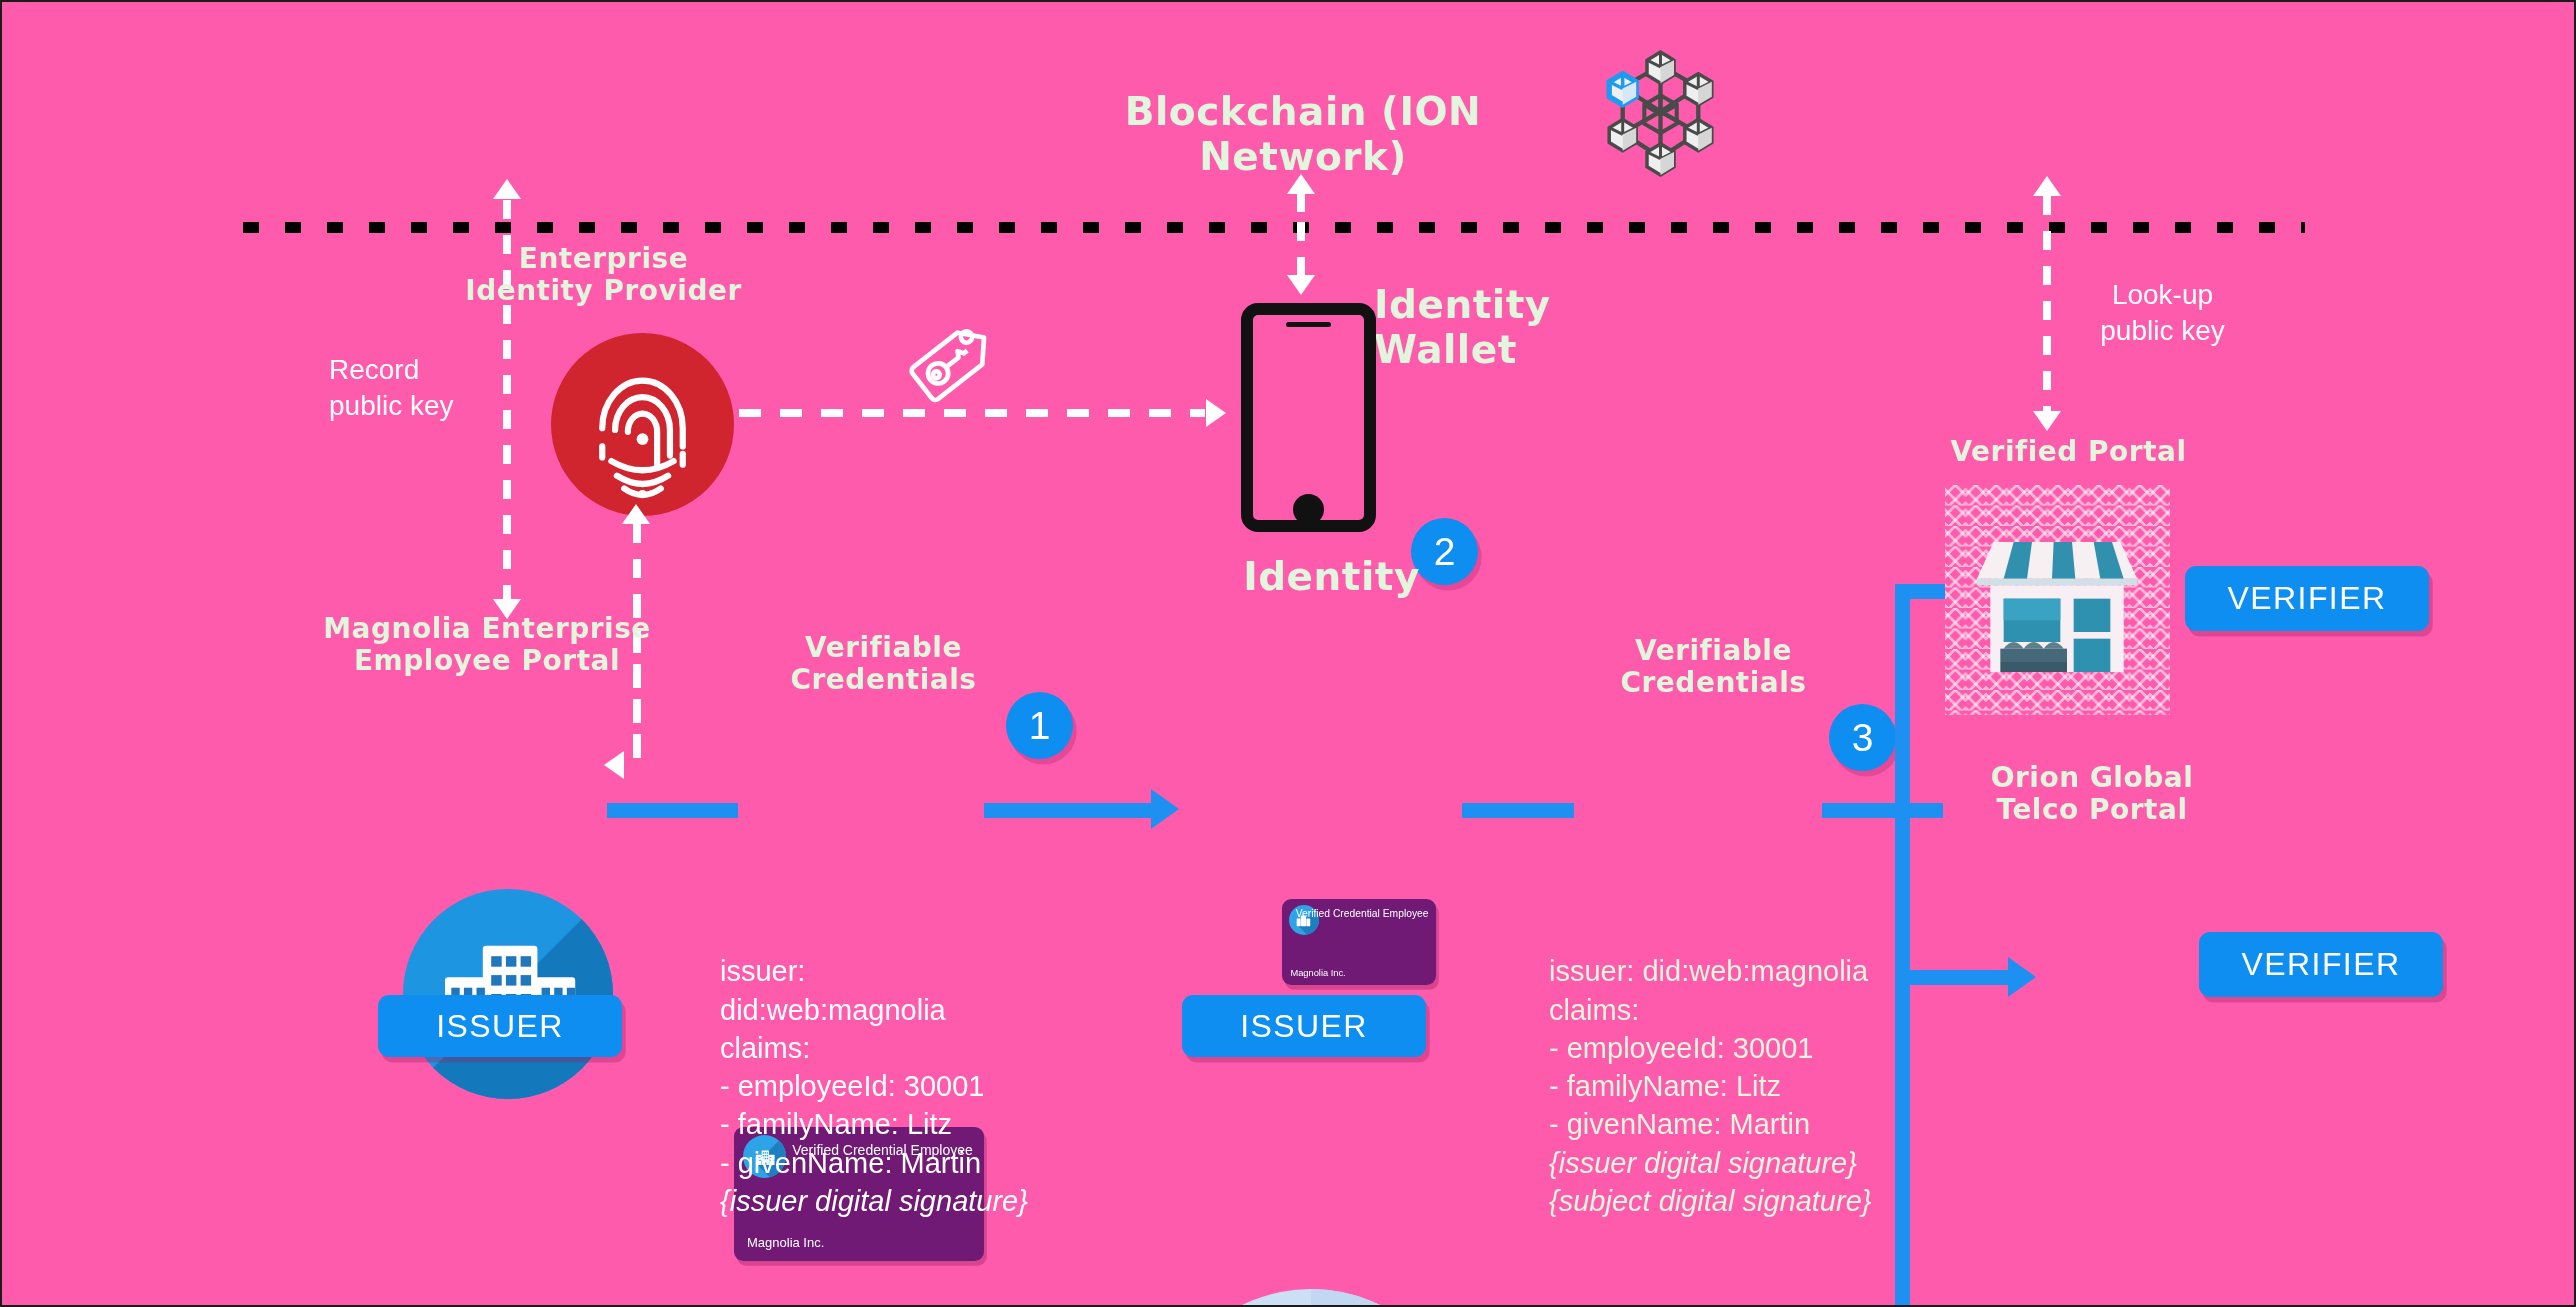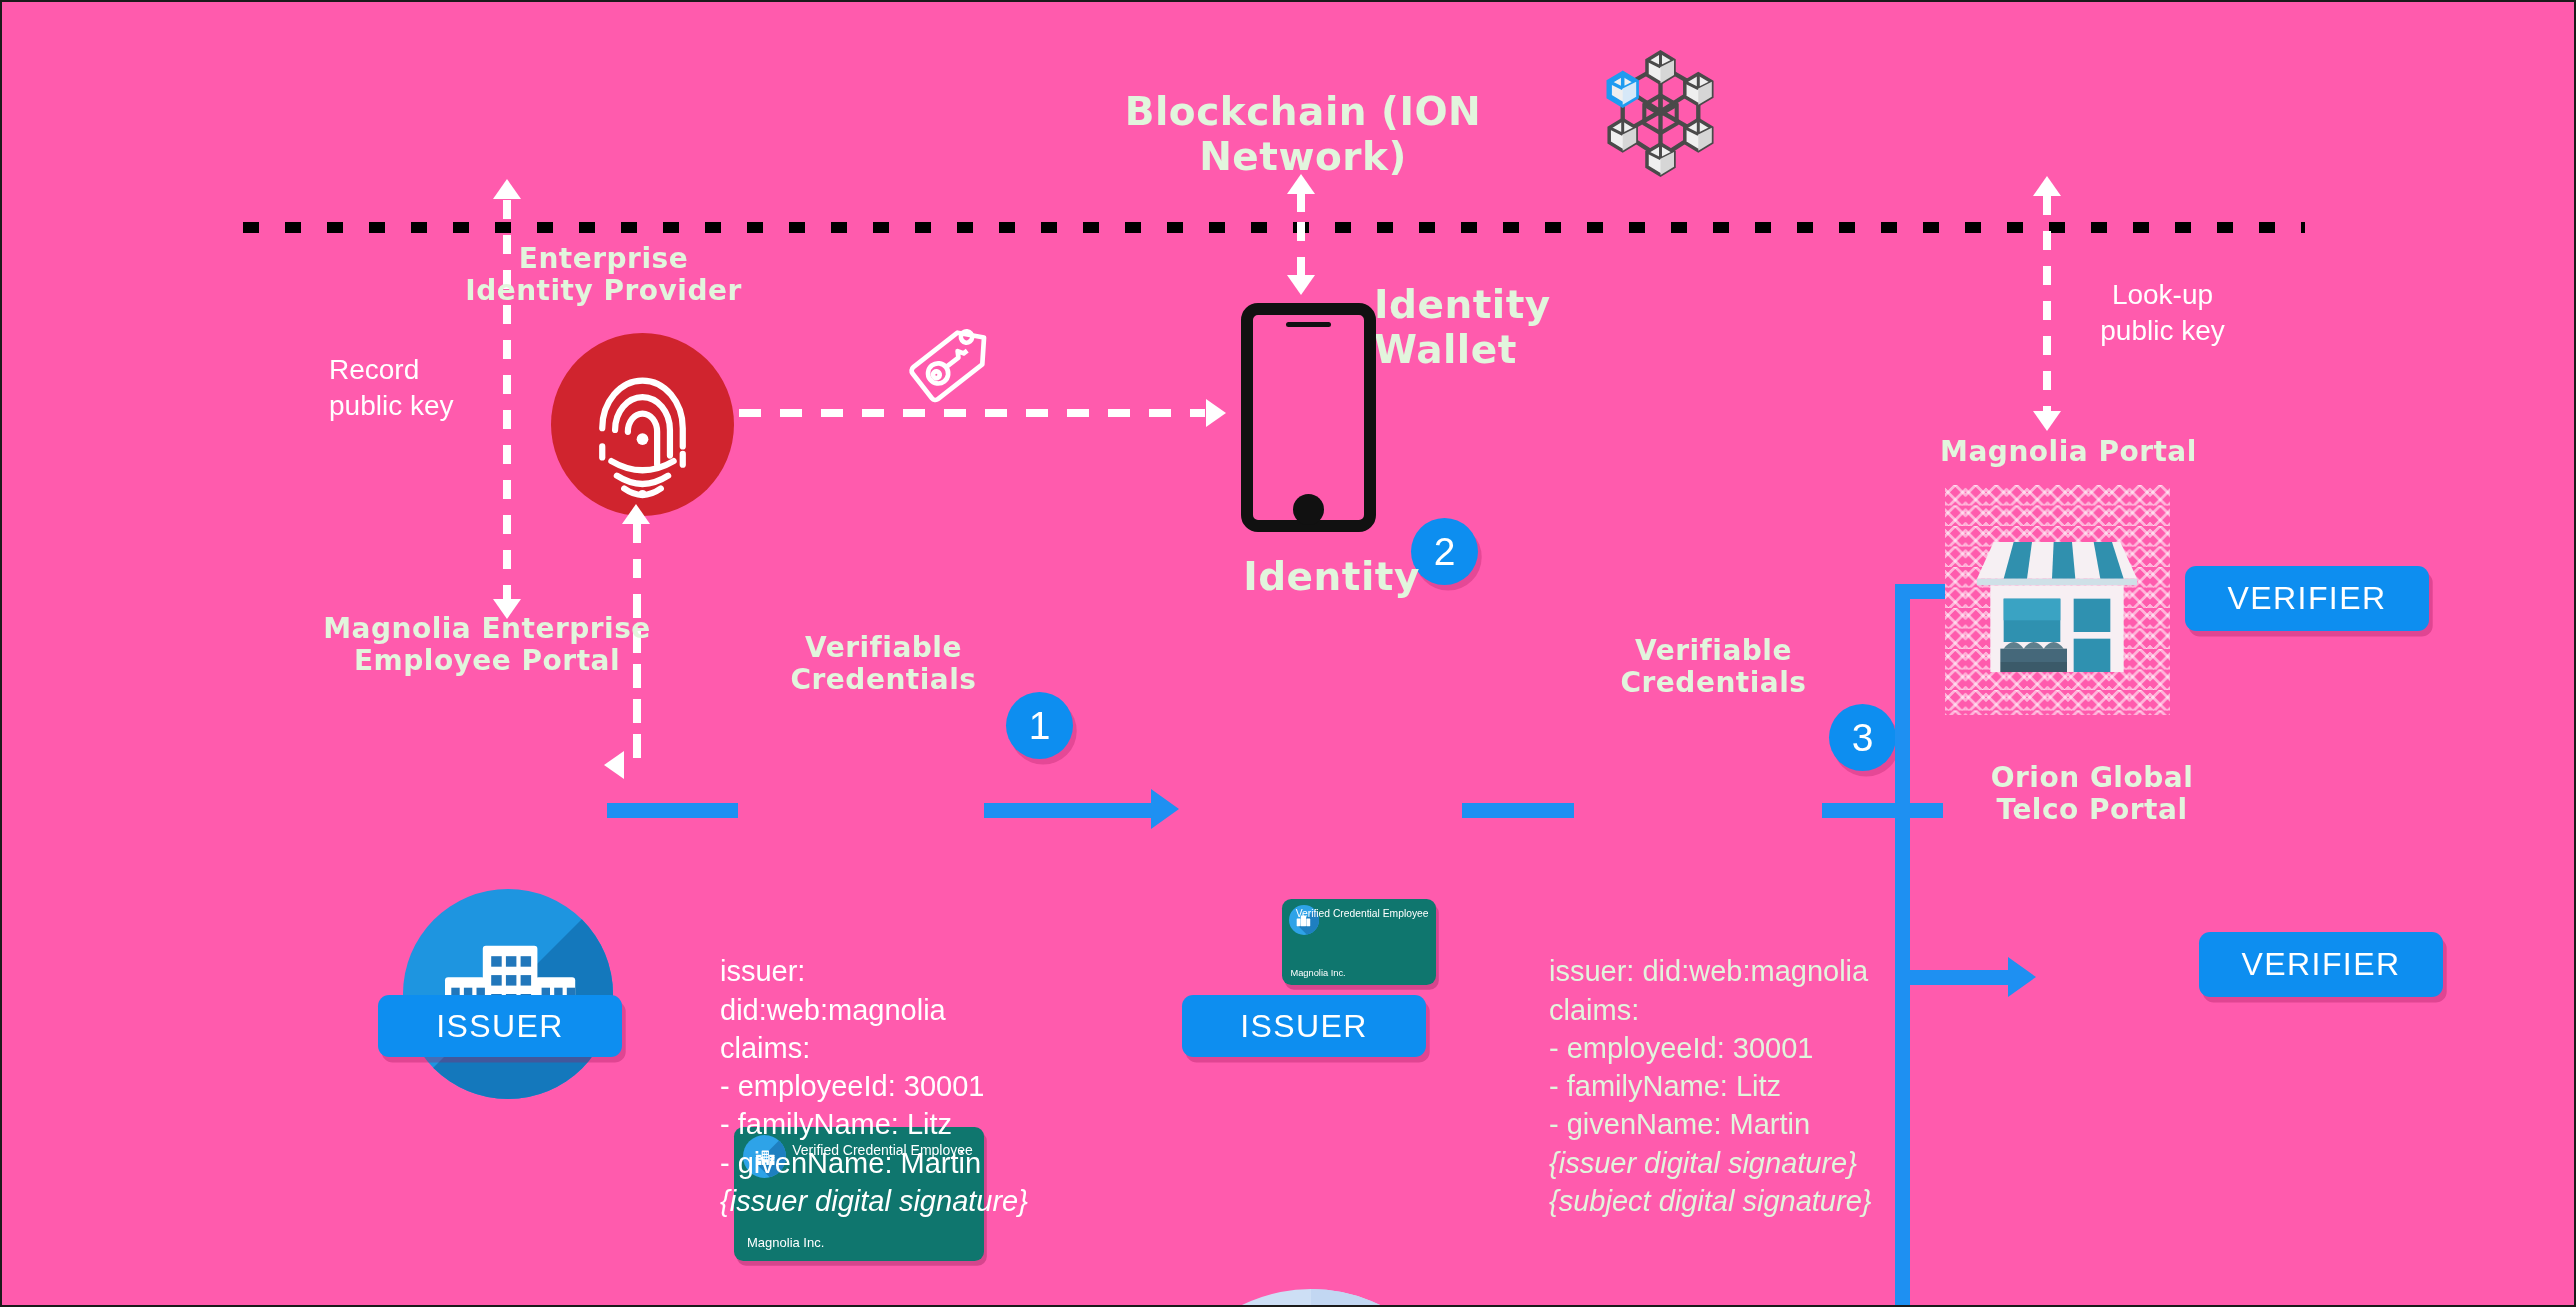--- a/index.html
+++ b/index.html
@@ -39,21 +39,21 @@
   }
   
   .step{
     background:#0d8ef0;color:#fff;border-radius:50%;
     display:flex;align-items:center;justify-content:center;
     font-size:39px;width:67px;height:67px;
     box-shadow:3.7px 5.6px 0 rgba(160,25,90,.28);
   }
   
   .vc-card{
-    background:#0f766e;border-radius:9.3px;position:relative;
+    background:#701a75;border-radius:9.3px;position:relative;
     box-shadow:2.8px 4.7px 0 rgba(120,20,70,.30);
   }
   .vc-title{
     position:absolute;color:#fff;font-size:14px;
     right:11.2px;top:15px;font-family:"Liberation Sans",sans-serif;
   }
   .vc-org{
     position:absolute;color:#fff;font-size:13px;
     left:13px;bottom:11.2px;font-family:"Liberation Sans",sans-serif;
   }
@@ -381,21 +381,21 @@
   <div class="abs bl-arrow" style="left:1997px;top:569px;"></div>
   <div class="abs bl" style="left:1893px;top:968px;width:121px;height:15px;"></div>
   <div class="abs bl-arrow" style="left:2006px;top:955px;"></div>
 
   <div class="abs tri tri-up" style="left:2031px;top:174px;"></div>
   <div class="abs vdash" style="left:2041px;top:194px;height:224px;"></div>
   <div class="abs tri tri-down" style="left:2031px;top:409px;"></div>
   <div class="abs body-white" style="left:2067px;top:275px;width:187px;font-size:28px;text-align:center;">Look-up
 public key</div>
 
-  <div class="abs hd" style="left:1922px;top:434px;width:289px;font-size:28px;">Magnolia Portal</div>
+  <div class="abs hd" style="left:1922px;top:434px;width:289px;font-size:28px;">Verified Portal</div>
   <div class="abs zig" style="left:1943px;top:483px;width:225px;height:230px;">
     <svg class="abs" style="left:28px;top:47px;" width="168" height="140" viewBox="0 0 100 84">
 
       <g>
         <path d="M12 6 h76 l10 22 h-96z" fill="#f6f0f3"></path>
         <path d="M24 6 l-6 22 h14 l3 -22z" fill="#3090ae"></path>
         <path d="M48 6 l-1 22 h14 l-2 -22z" fill="#3090ae"></path>
         <path d="M72 6 l4 22 h14 l-7 -22z" fill="#3090ae"></path>
         <path d="M2 28 h96 v4 h-96z" fill="#cfe0e7"></path>
       </g>

